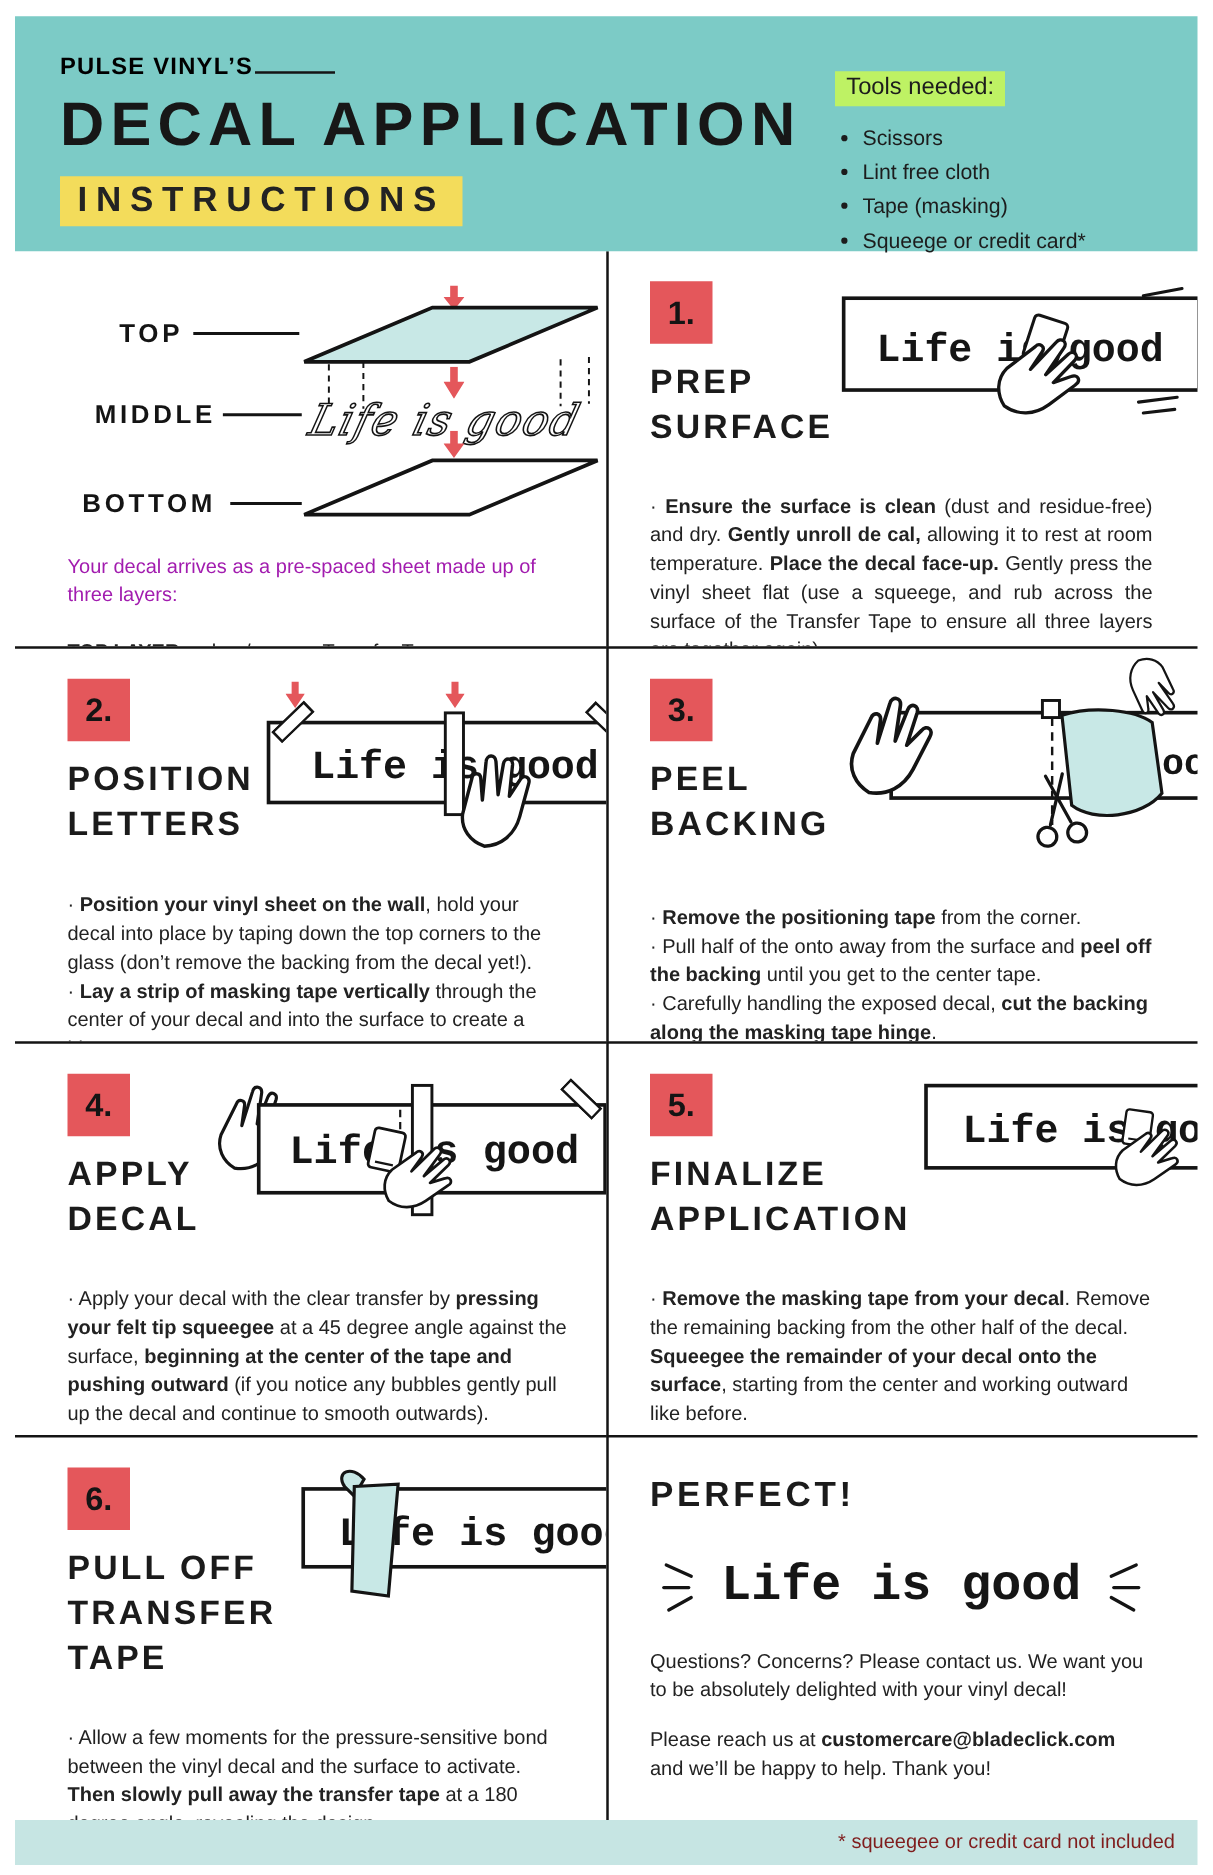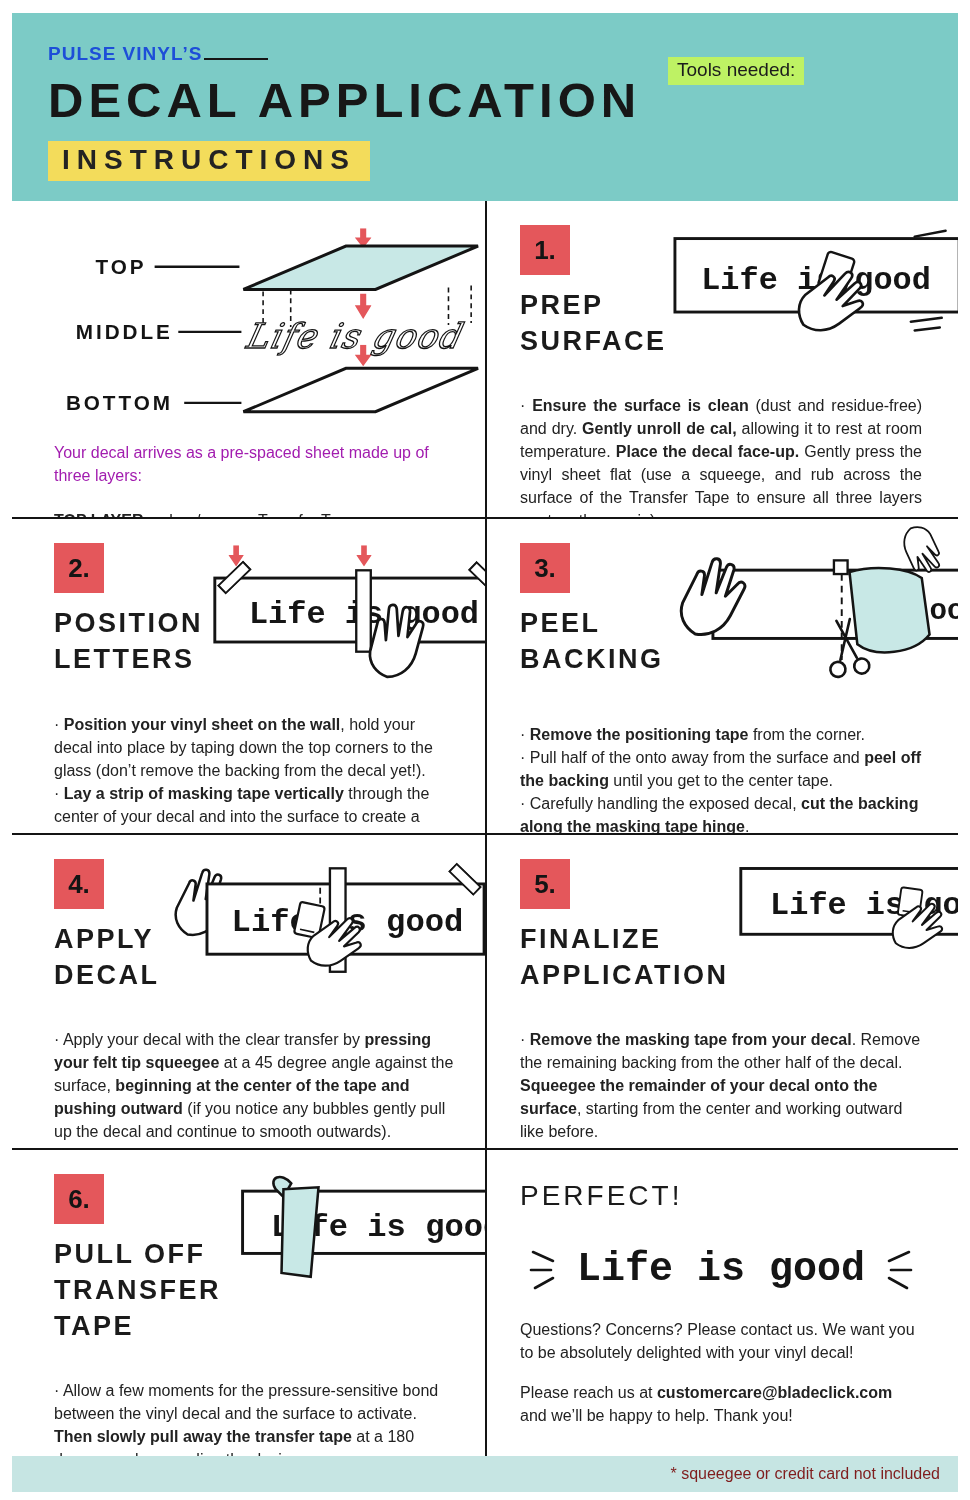--- a/index.html
+++ b/index.html
@@ -3,21 +3,21 @@
 <meta charset="utf-8">
 <style>
   html,body{margin:0;padding:0;background:#fff;width:970px;height:1500px;overflow:hidden;
     font-family:"Liberation Sans",sans-serif;color:#1d1d1f;-webkit-font-smoothing:antialiased;}
   *{box-sizing:border-box;}
   b{font-weight:700;}
   .page{width:970px;height:1500px;position:relative;}
 
   
   .hd{position:relative;margin:13px 12px 0;height:188px;background:#7ccbc6;padding:30px 0 0 36px;}
-  .brand{font-size:19px;font-weight:700;letter-spacing:1px;color:#1d4ed8;}
+  .brand{font-size:19px;font-weight:700;letter-spacing:1px;color:#000000;}
   .brand-line{display:inline-block;width:64px;border-bottom:2px solid #151515;height:14px;margin-left:2px;}
   .hd h1{margin:7px 0 0;font-size:49px;font-weight:800;letter-spacing:5px;color:#171717;}
   .subtitle{display:inline-block;margin-top:13px;background:#f3dc5b;color:#232323;
     font-size:28px;font-weight:700;letter-spacing:7px;padding:3px 14px 5px;}
   .tools{position:absolute;top:44px;right:34px;width:256px;}
   .tools-label{display:inline-block;background:#bef264;font-size:19px;padding:2px 9px 4px;color:#1c1c1c;}
   .tools ul{margin:12px 0 0;padding-left:22px;font-size:17px;line-height:1.6;color:#1c1c1c;}
 
   
   .grid{display:grid;grid-template-columns:1fr 1fr;margin:0 12px;}
@@ -40,21 +40,21 @@
   .illus{flex:0 0 auto;}
   .illus svg{display:block;overflow:visible;}
 
   
   .diagram{margin:2px 0 0 4px;}
   .intro{margin-top:20px;font-size:16px;line-height:23px;max-width:420px;color:#a21caf;}
   .layerlines{margin-top:22px;font-size:16px;line-height:24px;color:#222;}
   .layerlines p{margin:0;}
 
   
-  .perfect h2{margin:6px 0 0;font-size:28px;font-weight:400;letter-spacing:3px;color:#1b1b1b;}
+  .perfect h2{margin:6px 0 0;font-size:28px;font-weight:700;letter-spacing:3px;color:#1b1b1b;}
   .showcase{display:flex;align-items:center;justify-content:center;gap:16px;margin:34px 0 0;}
   .showcase .big{font-family:"Liberation Mono",monospace;font-weight:700;font-size:40px;color:#151515;white-space:nowrap;}
   .perfect .para{margin-top:26px;font-size:16px;line-height:23px;max-width:440px;color:#222;}
   .perfect .para + .para{margin-top:17px;}
 
   
   .ft{margin:0 12px;height:36px;background:#c6e5e3;display:flex;align-items:center;
     justify-content:flex-end;padding-right:18px;font-size:16px;color:#7f1d1d;}
 
   
@@ -94,20 +94,26 @@
 </svg>
 
 <div class="page">
 
   <header class="hd">
     <div class="brand"><span>PULSE VINYL’S</span><span class="brand-line"></span></div>
     <h1>DECAL APPLICATION</h1>
     <div class="subtitle">INSTRUCTIONS</div>
     <aside class="tools">
       <div class="tools-label">Tools needed:</div>
+      <ul>
+        <li>Scissors</li>
+        <li>Lint free cloth</li>
+        <li>Tape (masking)</li>
+        <li>Squeege or credit card*</li>
+      </ul>
     </aside>
   </header>
 
   <main class="grid">
 
     <div class="row row1">
       
       <section class="cell">
         <div class="diagram">
           <svg width="424" height="190" viewBox="0 0 430 190">

